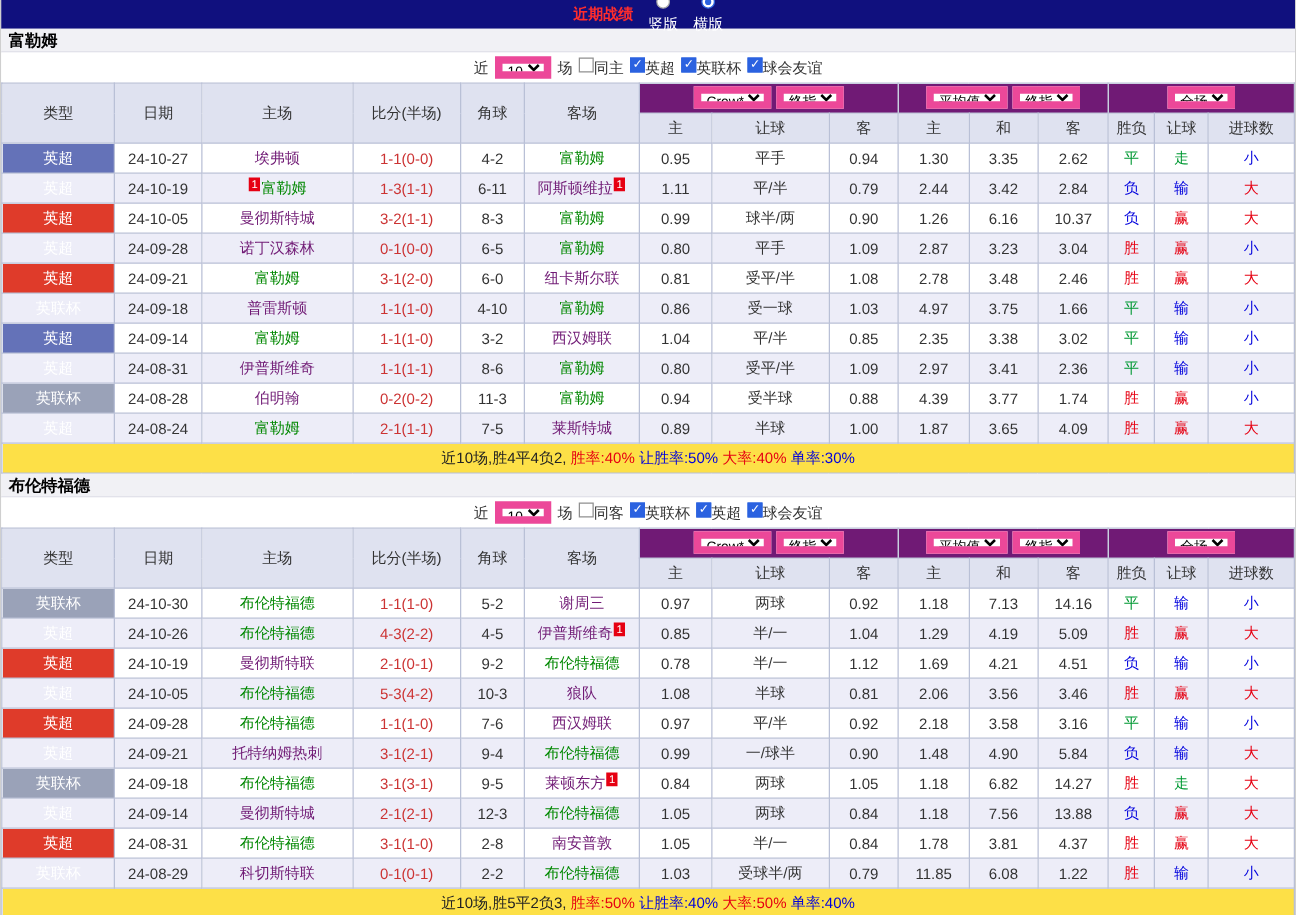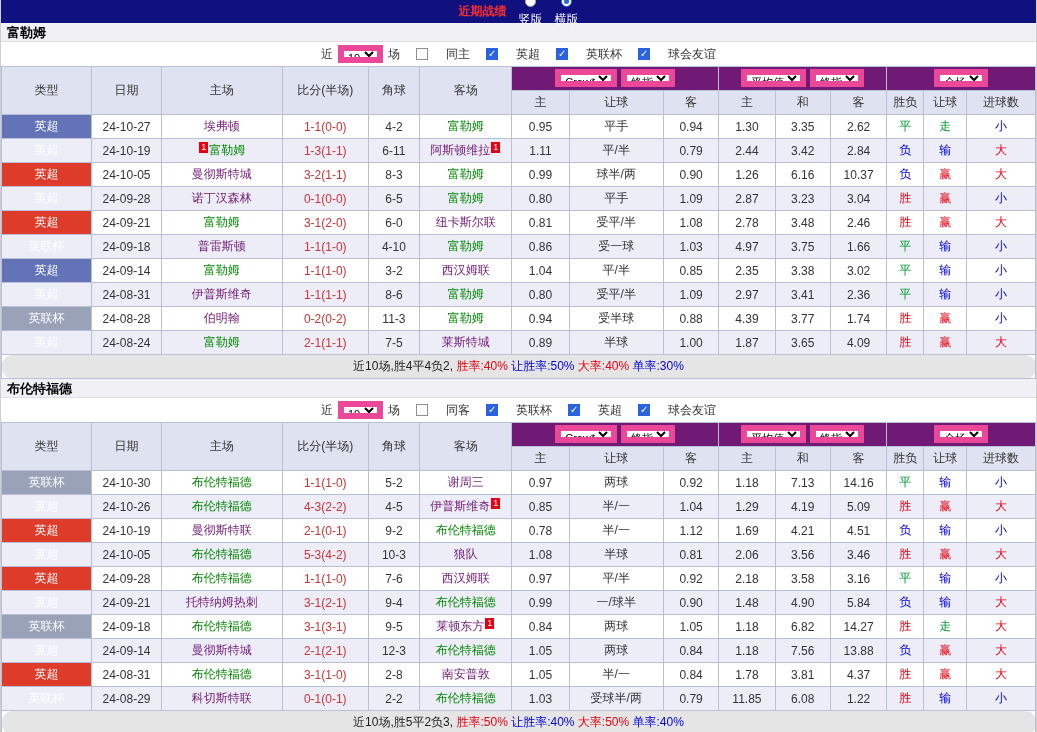--- a/index.html
+++ b/index.html
@@ -31,21 +31,21 @@
   
   .team-bar {
     height:19px; line-height:19px; background:#f1f1f5;
     border-bottom:1px solid #dddde6;
     font-weight:bold; font-size:13px; color:#000; padding-left:6px;
   }
   .filter-row {
     height:24px; display:flex; align-items:center; justify-content:center;
     gap:3px; background:#fff; color:#333;
   }
-  .cbl { display:flex; align-items:center; gap:18px; margin-left:13px; cursor:pointer; }
+  .cbl { display:flex; gap:0; margin-left:2px; cursor:pointer; }
   .cb {
     width:12px; height:12px; border:1px solid #8f8f8f; background:#fff;
     display:inline-block; position:relative;
   }
   .cb.checked { background:#2b62e0; border-color:#2b62e0; }
   .cb.checked::after {
     content:"\2713"; color:#fff; font-size:10px; line-height:12px;
     position:absolute; left:1px; top:-1px;
   }
   select.mini {
@@ -70,21 +70,21 @@
   td.score { color:var(--score-red); }
   .team { color:#701a75; cursor:pointer; }
   .team.focal { color:var(--team-green); }
   .badge {
     display:inline-block; background:var(--win-red); color:#fff;
     font-size:9px; line-height:11px; padding:0 2px; vertical-align:4px; margin:0 1px;
   }
   .res-win  { color:var(--win-red); }
   .res-draw { color:var(--draw-green); }
   .res-lose { color:var(--lose-blue); }
-  tfoot td { background:#e5e5e5; height:23px;border-radius:11px; }
+  tfoot td { background:#fde047; height:23px; }
   .s-black { color:#222; }
   .s-red   { color:var(--win-red); }
   .s-blue  { color:var(--lose-blue); }
 </style>
 </head>
 <body>
 
 <div class="page">
 
   <div class="topbar">

